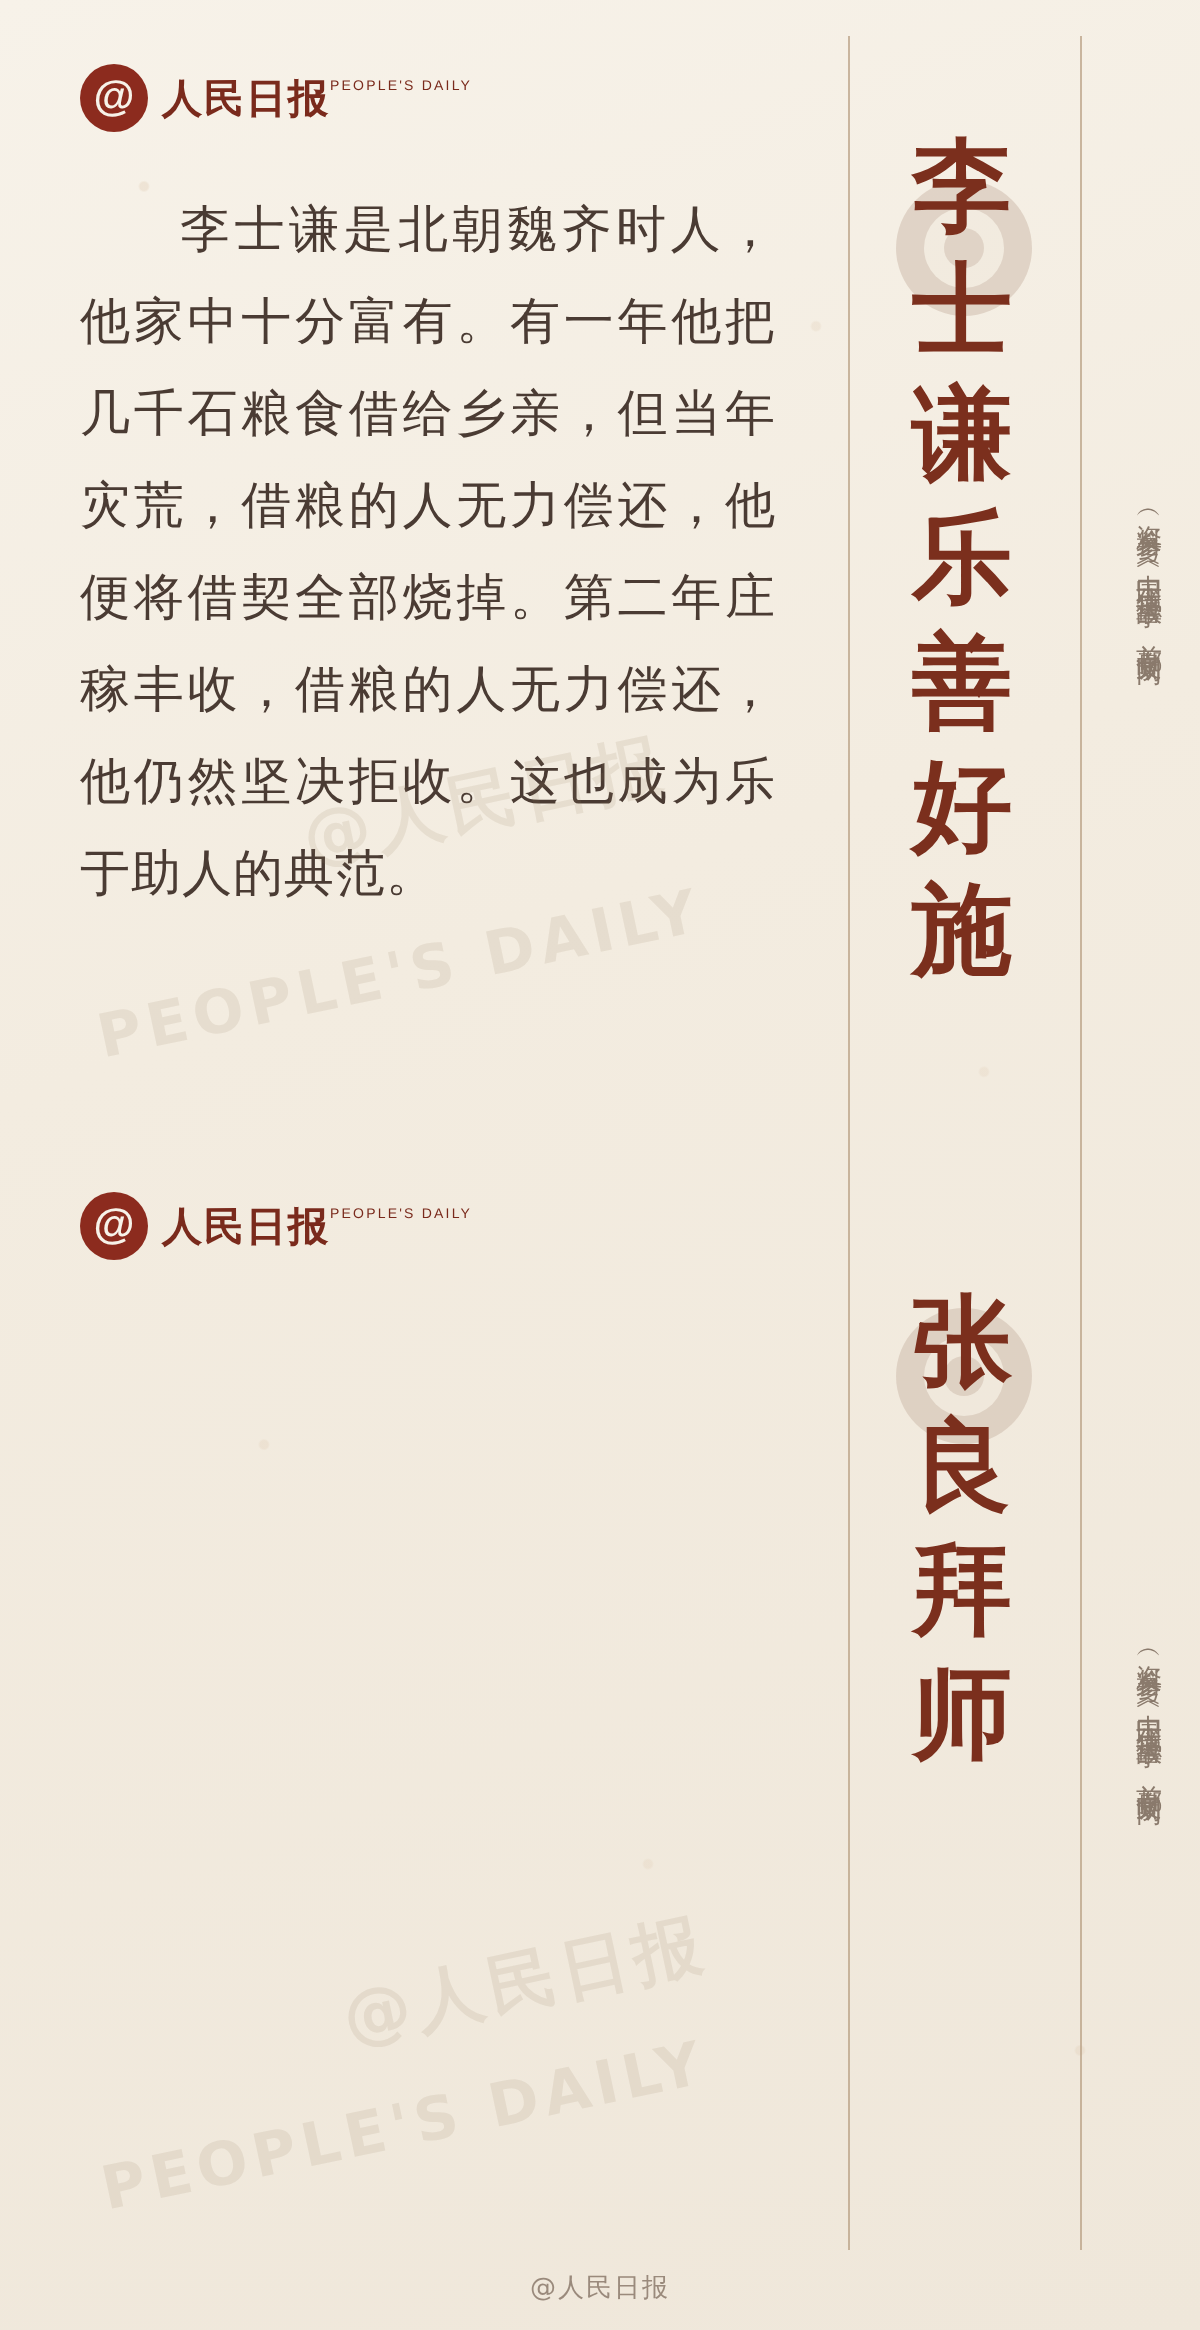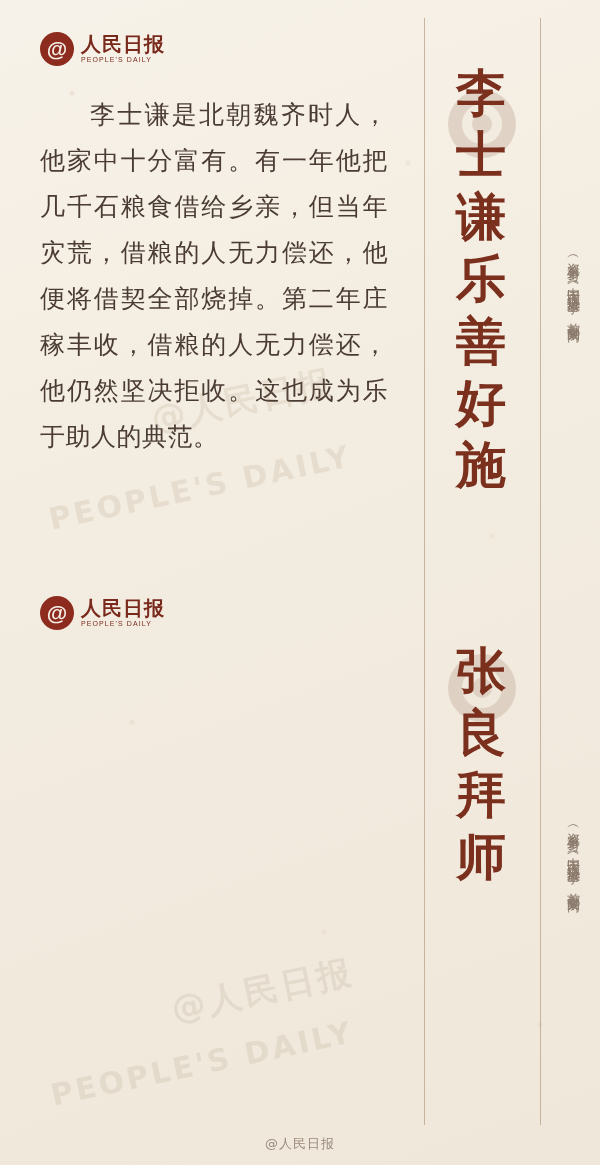--- a/index.html
+++ b/index.html
@@ -77,21 +77,20 @@
     font-size: 21px;
     line-height: 34px;
     text-align: center;
     font-family: "Liberation Sans", sans-serif;
     font-weight: bold;
     margin-right: 7px;
     flex: none;
   }
   .pd-text {
     display: flex;
-    flex-direction: column;
     justify-content: center;
   }
   .pd-cn {
     font-size: 20px;
     font-weight: bold;
     color: #7a2a1c;
     letter-spacing: 1px;
     line-height: 21px;
     font-family: "DejaVu Sans", sans-serif;
   }

